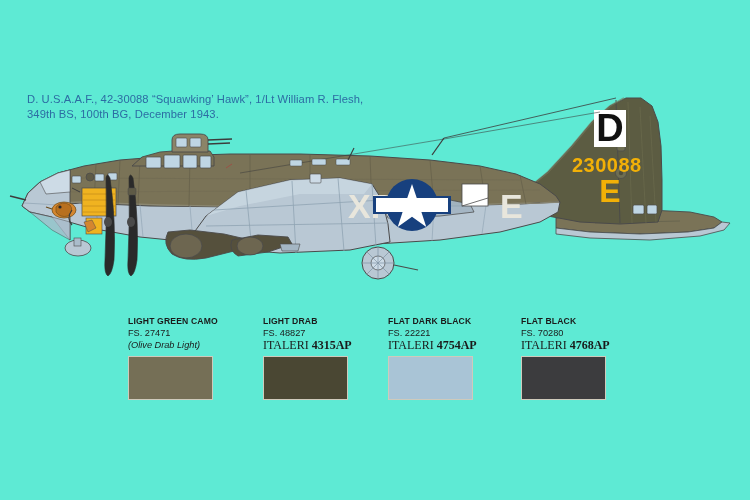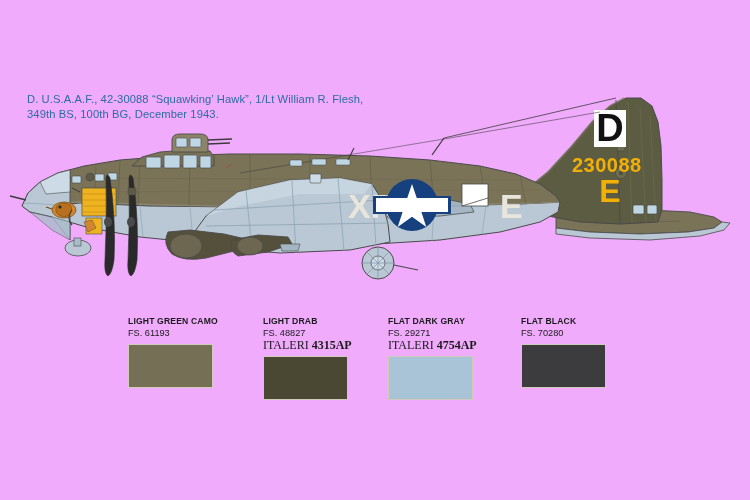--- a/index.html
+++ b/index.html
@@ -99,21 +99,21 @@
     margin-top: 5px;
     width: 85px;
     height: 44px;
     border: 1px solid #cfcabb;
     box-sizing: border-box;
   }
 </style>
 </head>
 <body>
 
-<div id="plate" style="background: #f0abfc;">
+<div id="plate" style="background: #5eead4;">
 
   <div id="caption" style="color: rgb(44, 108, 163);">
     <span class="cap-line">D. U.S.A.A.F., 42-30088 “Squawking’ Hawk”, 1/Lt William R. Flesh,</span>
     <span class="cap-line">349th BS, 100th BG, December 1943.</span>
   </div>
 
   <div id="artwork">
     <svg width="750" height="250" viewBox="0 0 750 250" xmlns="http://www.w3.org/2000/svg">
       <defs>
         <clipPath id="clipFuse">
@@ -348,38 +348,40 @@
         <path d="M348,100 L354,88" stroke="#3c3c3c" stroke-width="1.1" fill="none"></path>
         <path d="M226,108 L232,104" stroke="#b03a3a" stroke-width="1" fill="none" opacity="0.6"></path>
       </g>
     </svg>
   </div>
 
   <div id="swatches">
 
     <div class="swatch-block" style="left:128px">
       <div class="sw-name">LIGHT GREEN CAMO</div>
-      <div class="sw-fs">FS. 61193</div>
+      <div class="sw-fs">FS. 27471</div>
+      <div class="sw-alt">(Olive Drab Light)</div>
       <div class="sw-chip" style="background:#756f56"></div>
     </div>
 
     <div class="swatch-block" style="left:263px">
       <div class="sw-name">LIGHT DRAB</div>
       <div class="sw-fs">FS. 48827</div>
       <div class="sw-code"><span>ITALERI </span><b>4315AP</b></div>
       <div class="sw-chip" style="background:#4a4733"></div>
     </div>
 
     <div class="swatch-block" style="left:388px">
-      <div class="sw-name">FLAT DARK GRAY</div>
-      <div class="sw-fs">FS. 29271</div>
+      <div class="sw-name">FLAT DARK BLACK</div>
+      <div class="sw-fs">FS. 22221</div>
       <div class="sw-code"><span>ITALERI </span><b>4754AP</b></div>
       <div class="sw-chip" style="background:#a9c4d6"></div>
     </div>
 
     <div class="swatch-block" style="left:521px">
       <div class="sw-name">FLAT BLACK</div>
       <div class="sw-fs">FS. 70280</div>
+      <div class="sw-code"><span>ITALERI </span><b>4768AP</b></div>
       <div class="sw-chip" style="background:#3c3c3e"></div>
     </div>
 
   </div>
 </div>
 
 </body></html>

